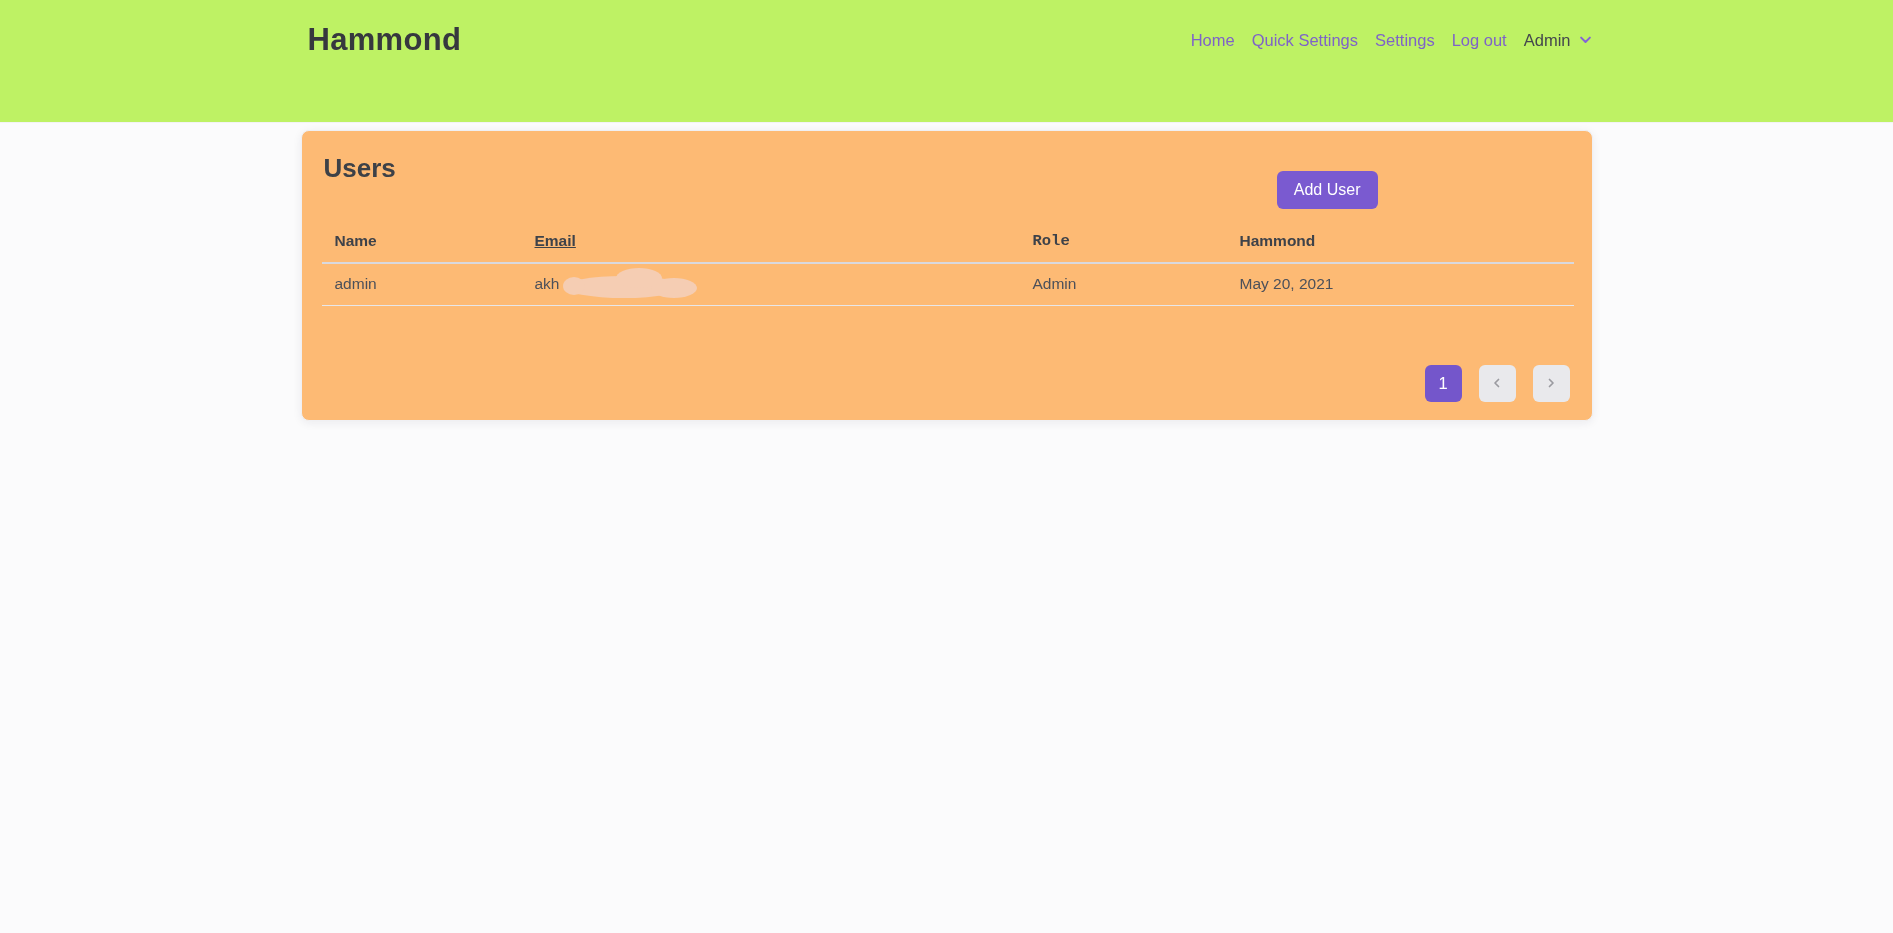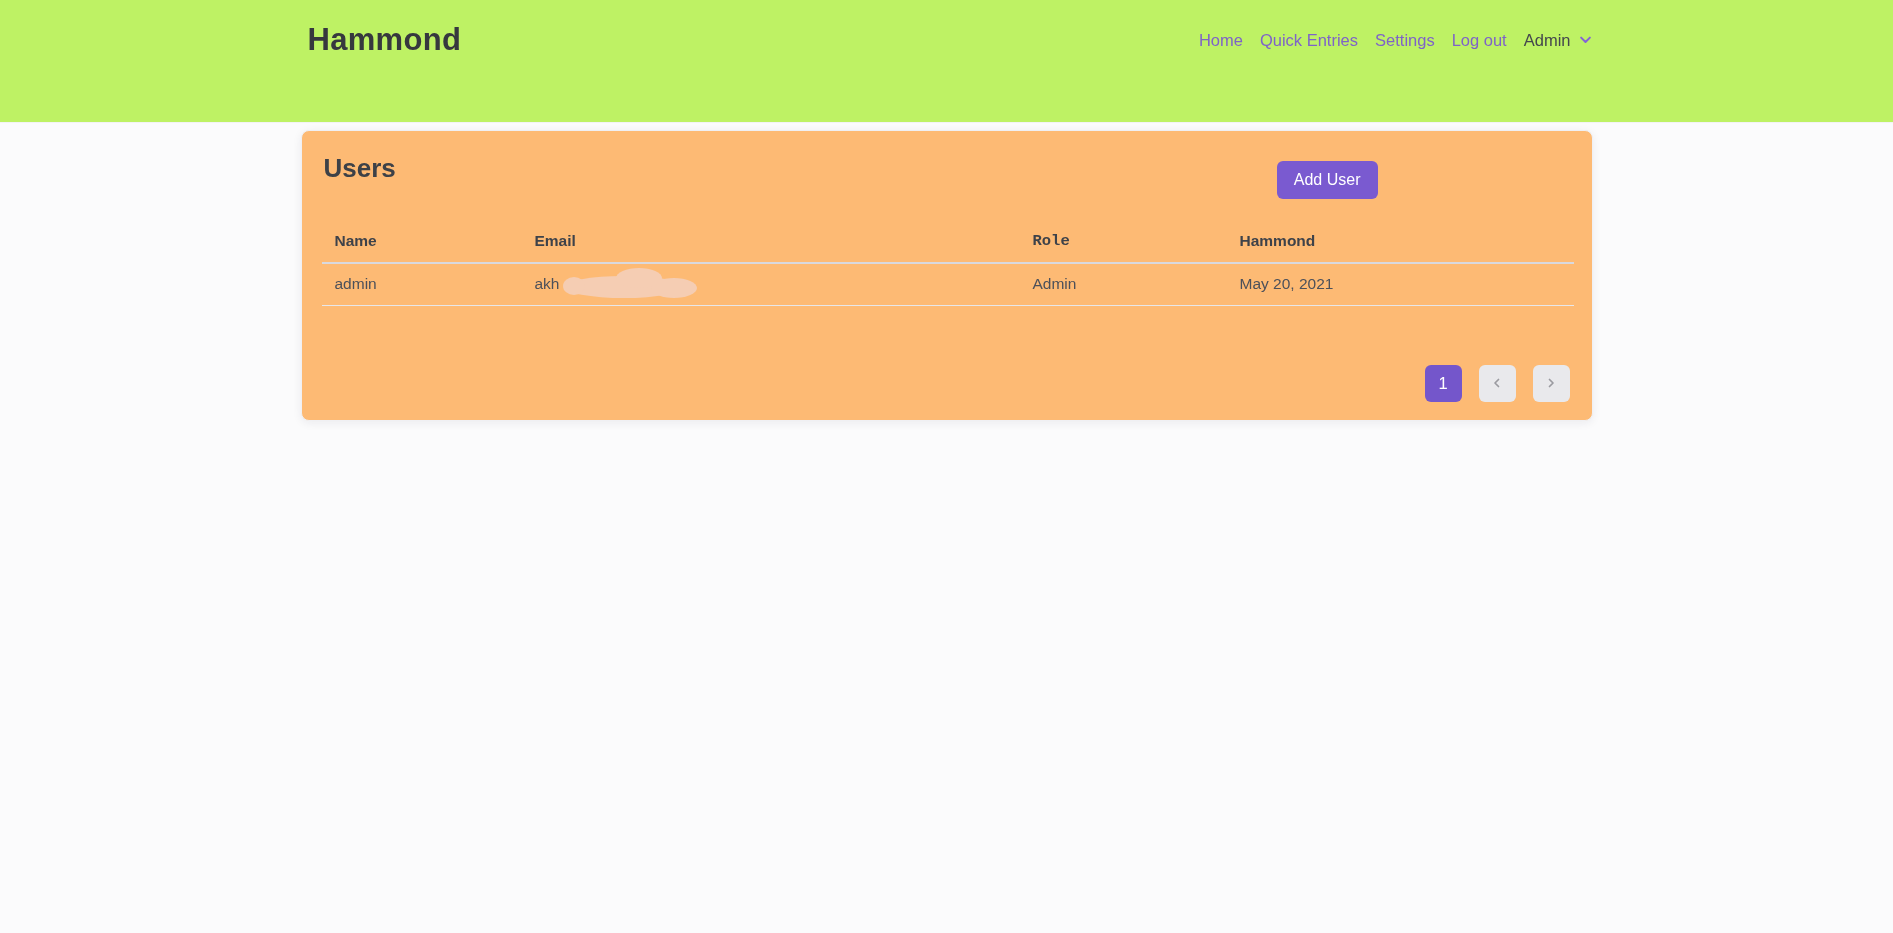--- a/index.html
+++ b/index.html
@@ -46,42 +46,42 @@
     position:relative;
     background:#fdba74;
     border:1px solid #f0f0f3;
     border-radius:8px;
     box-shadow:0 2px 10px rgba(30,30,60,.07);
     height:291px;
   }
   .card-header{position:relative;padding:22px 22px 0 22px;}
   .card-title{font-size:26px;font-weight:700;color:var(--text-dark);}
   .add-user-btn{
-    position:absolute;top:30px;right:214px;
+    position:absolute;top:40px;right:214px;
     background:var(--accent-purple);color:#ffffff;
     border:none;border-radius:6px;
     font-family:inherit;font-size:16px;
     padding:9px 17px;height:38px;min-width:100px;
     cursor:pointer;
   }
 
   
   table.users-table{
     border-collapse:collapse;
     margin:40px 20px 0 20px;
     width:1252px;
     table-layout:fixed;
   }
   .users-table th{
     text-align:left;font-size:15.5px;font-weight:700;color:#3e4249;
     padding:8px 13px 12px 13px;
     border-bottom:2px solid #d9d9de;
   }
   .users-table th.col-name{width:200px;}
-  .users-table th.col-email{width:498px;}
+  .users-table th.col-email{width:498px;text-decoration:underline;}
   .users-table th.col-role{width:207px;font-family:Liberation Mono, monospace;}
   .users-table td{
     font-size:15.5px;color:var(--text-body);
     padding:11px 13px;
     border-bottom:1px solid #e7e7ea;
     height:41px;vertical-align:middle;
     white-space:nowrap;overflow:visible;
   }
   .redaction{
     display:inline-block;vertical-align:middle;
@@ -102,21 +102,21 @@
   .page-btn.ghost{background:#e9e9ec;color:#a0a0a6;}
 </style>
 </head>
 <body>
 
 <header class="site-header">
   <div class="container">
     <div class="brand">Hammond</div>
     <nav class="main-nav">
       <a class="nav-link">Home</a>
-      <a class="nav-link">Quick Entries</a>
+      <a class="nav-link">Quick Settings</a>
       <a class="nav-link">Settings</a>
       <a class="nav-link">Log out</a>
       <div class="user-menu">
         <span>Admin</span>
         <span class="chev-down">
           <svg width="15" height="15" viewBox="0 0 24 24" fill="none" stroke="#8464d6" stroke-width="3.2" stroke-linecap="round" stroke-linejoin="round">
               <polyline points="5,9 12,16 19,9"></polyline>
             </svg>
         </span>
       </div>

